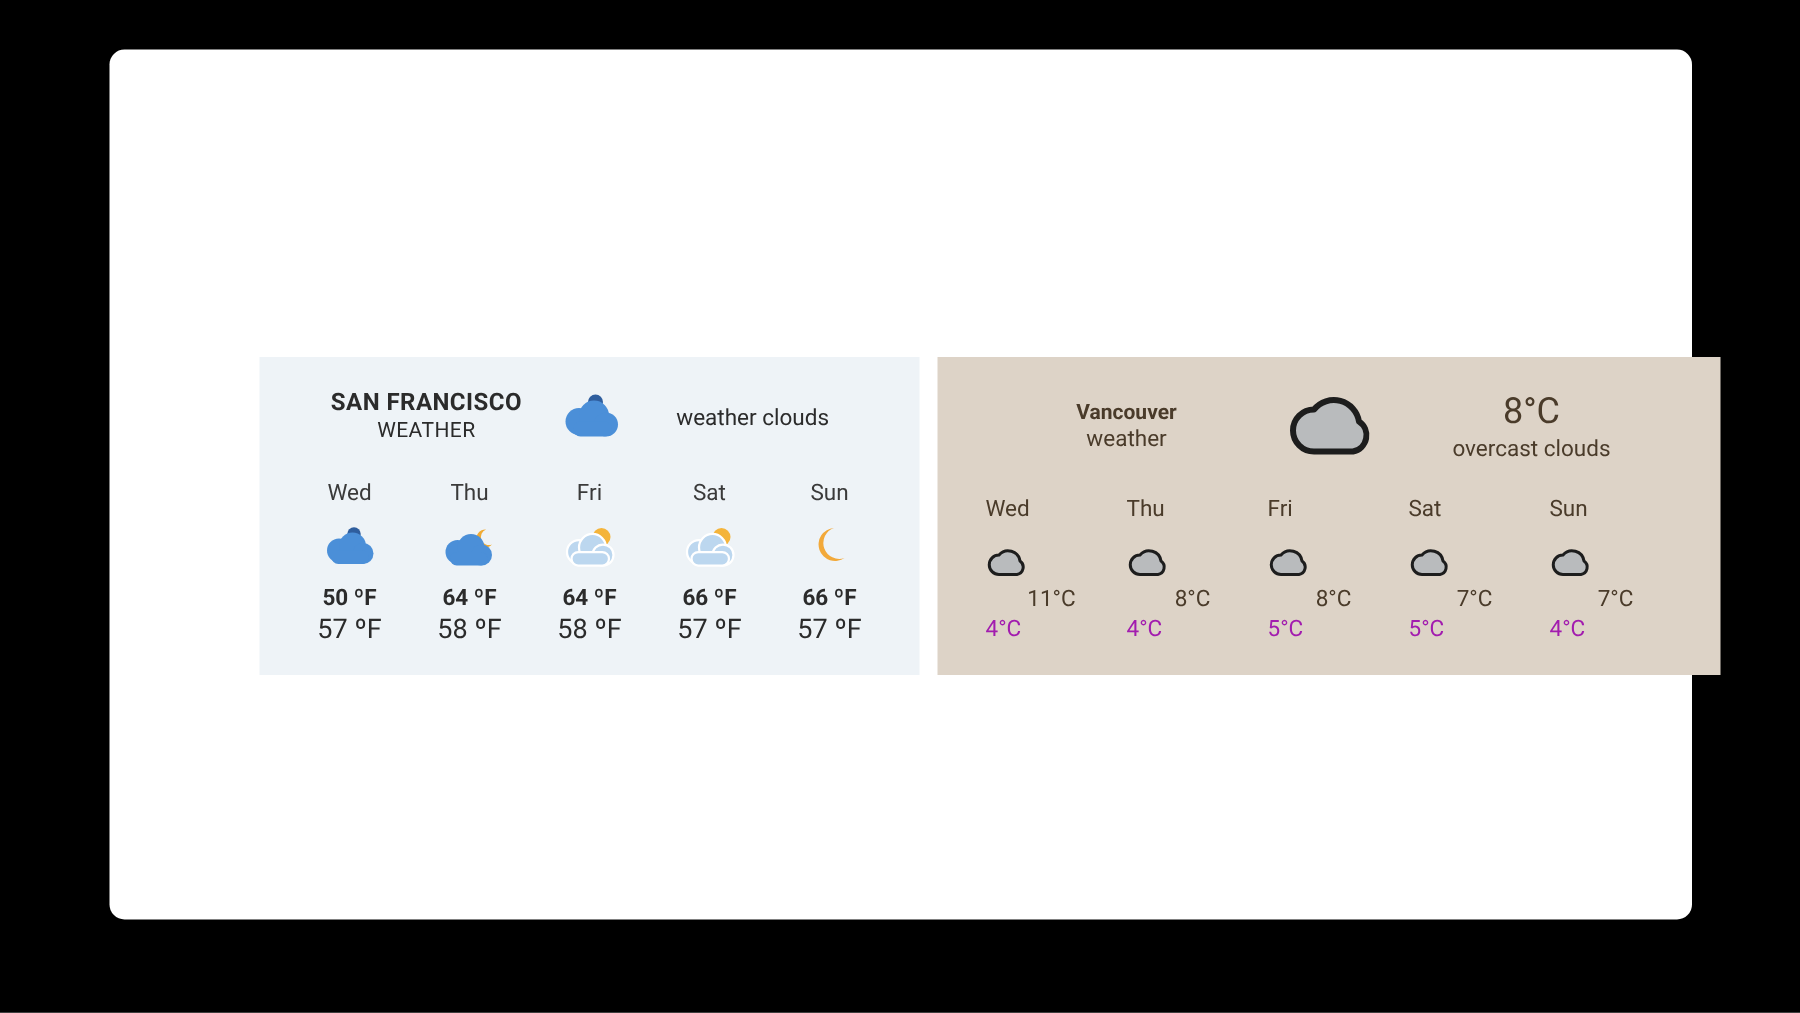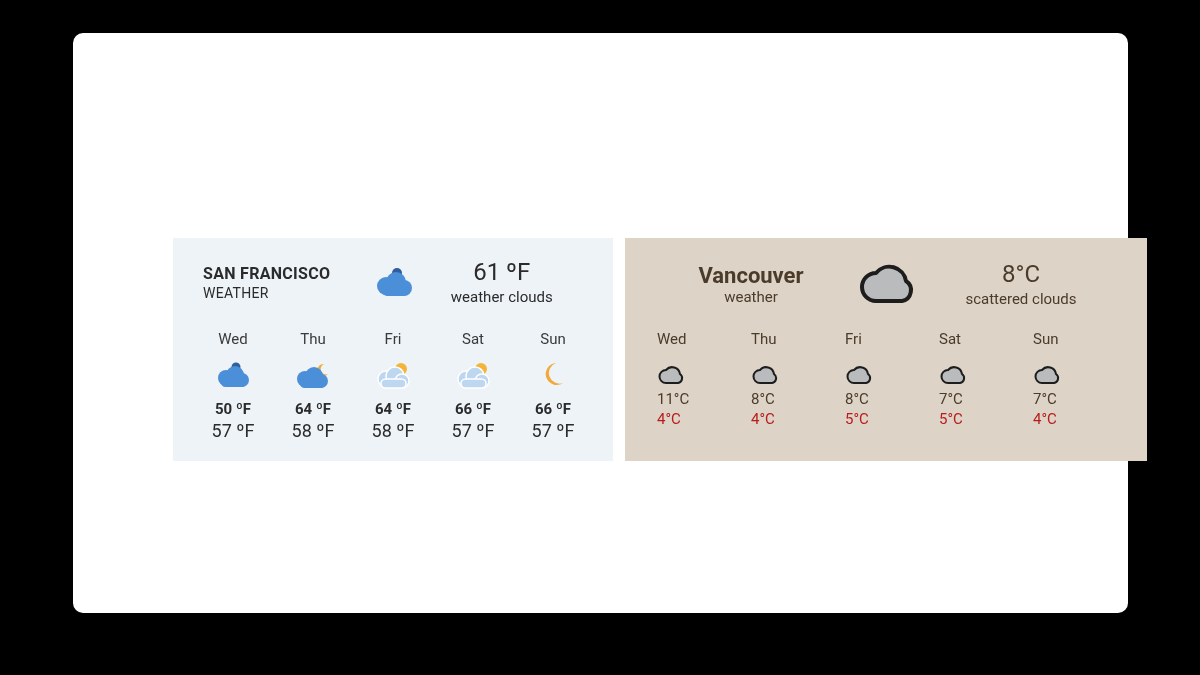--- a/index.html
+++ b/index.html
@@ -7,50 +7,50 @@
   .card{
     position:absolute;left:73px;top:33px;width:1055px;height:580px;
     background:#fff;border-radius:10px;
     box-shadow:0 25px 45px rgba(0,0,0,0.55),0 8px 18px rgba(0,0,0,0.35);
   }
   .widgets{position:absolute;left:100px;top:205px;display:flex;gap:12px;}
 
   
   .w1{width:400px;background:#eef3f7;padding:20px 20px 20px 20px;color:#2b2b2b;}
   .w1-header{display:flex;align-items:center;padding:0 10px;}
-  .w1-title{flex:1;text-align:left;}
+  .w1-title{flex:1;text-align:center;}
   .w1-city{font-weight:700;font-size:16px;letter-spacing:0.3px;}
   .w1-sub{font-size:14px;letter-spacing:0.3px;margin-top:2px;}
   .w1-ico{width:55px;display:flex;justify-content:center;}
   .w1-now{flex:1;text-align:center;}
   .w1-temp{font-size:24px;}
   .w1-desc{font-size:15px;margin-top:2px;}
   .w1-days{display:flex;margin-top:24px;}
   .w1-day{flex:1;text-align:center;}
   .w1-day-name{font-size:15px;color:#3a3a3a;}
   .w1-day-ico{height:38px;display:flex;align-items:center;justify-content:center;margin:8px 0 6px 0;}
   .w1-hi{font-weight:700;font-size:15px;}
   .w1-lo{font-size:18px;margin-top:2px;}
 
   
   .w2{width:470px;background:#ddd3c7;padding:22px 26px 20px 26px;color:#4a3b2a;}
   .w2-header{display:flex;align-items:center;padding:0 10px;}
   .w2-title{flex:1;text-align:center;}
-  .w2-city{font-weight:700;font-size:22px;}
+  .w2-city{font-weight:700;font-size:14px;}
   .w2-sub{font-size:15px;}
   .w2-ico{width:90px;display:flex;justify-content:center;}
   .w2-now{flex:1;text-align:center;}
   .w2-temp{font-size:24px;}
   .w2-desc{font-size:15px;margin-top:2px;}
   .w2-days{display:flex;margin-top:22px;}
   .w2-day{flex:1;text-align:left;padding-left:6px;}
   .w2-day-name{font-size:15px;}
   .w2-day-ico{height:34px;display:flex;align-items:flex-end;margin:4px 0 4px 0;}
-  .w2-hi{font-size:15px;}
-  .w2-lo{font-size:15px;color:#b91c1c;margin-top:2px;}
+  .w2-hi{font-size:15px;text-align:center;}
+  .w2-lo{font-size:15px;color:#a21caf;margin-top:2px;}
 
   svg{display:block;}
 </style>
 </head>
 <body>
 
 <div class="stage">
   <div class="card">
     <div class="widgets">
 
@@ -65,21 +65,20 @@
               <circle cx="25" cy="7" r="5" fill="#2f5e9e"></circle>
               <g fill="#4b8fd8">
                 <circle cx="14" cy="20" r="9"></circle>
                   <circle cx="24" cy="16" r="10"></circle>
                   <circle cx="32" cy="22" r="8"></circle>
                 <rect x="10" y="20" width="26" height="10" rx="5"></rect>
               </g>
             </svg>
           </div>
           <div class="w1-now">
-            <div class="w1-temp">61 ºF</div>
             <div class="w1-desc">weather clouds</div>
           </div>
         </div>
 
         <div class="w1-days">
 
           <div class="w1-day">
             <div class="w1-day-name">Wed</div>
             <div class="w1-day-ico">
               <svg width="38" height="28" viewBox="0 0 38 28">
@@ -166,21 +165,21 @@
             <div class="w2-city">Vancouver</div>
             <div class="w2-sub">weather</div>
           </div>
           <div class="w2-ico">
             <svg width="60" height="46" viewBox="0 0 60 46">
               <path d="M20 40a14 14 0 0 1 0-28 17 17 0 0 1 30 8 11 11 0 0 1-4 20H20z" fill="#b9bbbd" stroke="#1d1d1d" stroke-width="4" stroke-linejoin="round"></path>
             </svg>
           </div>
           <div class="w2-now">
             <div class="w2-temp">8°C</div>
-            <div class="w2-desc">scattered clouds</div>
+            <div class="w2-desc">overcast clouds</div>
           </div>
         </div>
 
         <div class="w2-days">
           <div class="w2-day">
             <div class="w2-day-name">Wed</div>
             <div class="w2-day-ico">
               <svg width="28" height="22" viewBox="0 0 28 22">
                   <path d="M9 19a6.5 6.5 0 0 1 0-13 8 8 0 0 1 14 4 5 5 0 0 1-2 9H9z" fill="#b9bbbd" stroke="#1d1d1d" stroke-width="2" stroke-linejoin="round"></path>
                 </svg>

